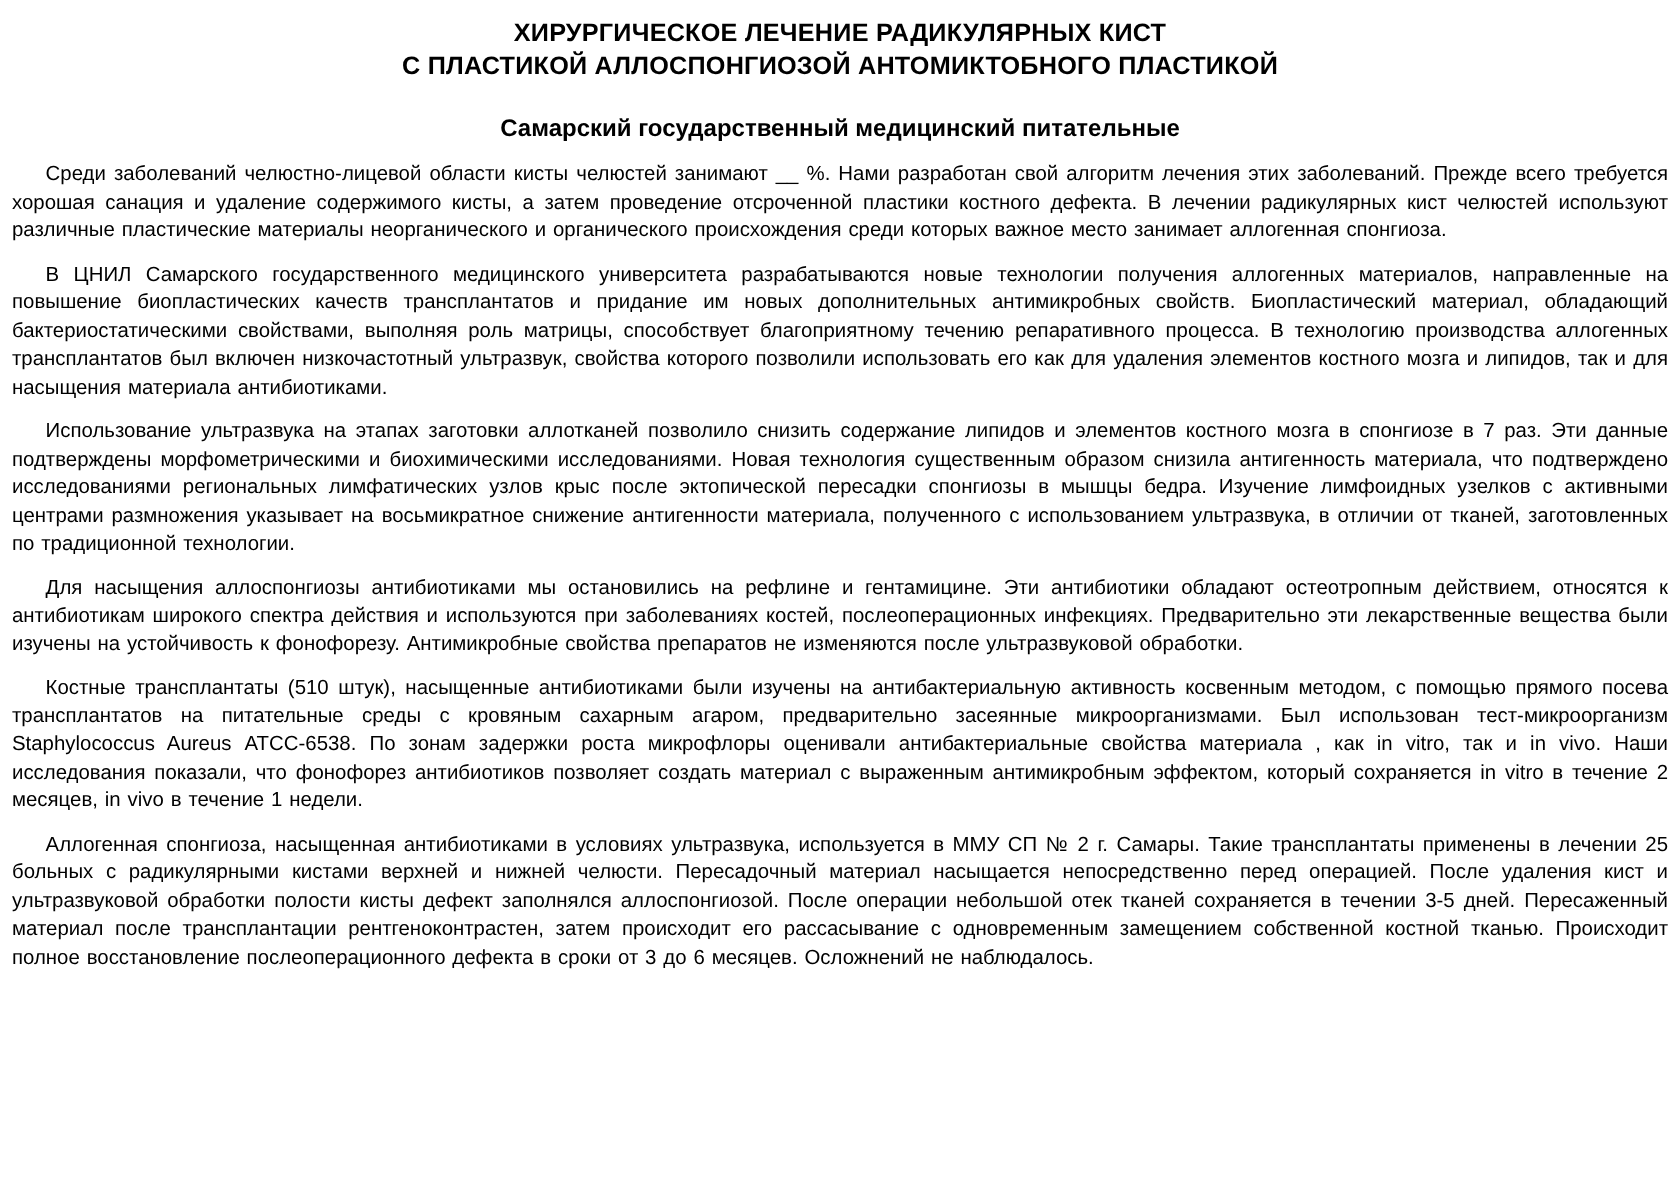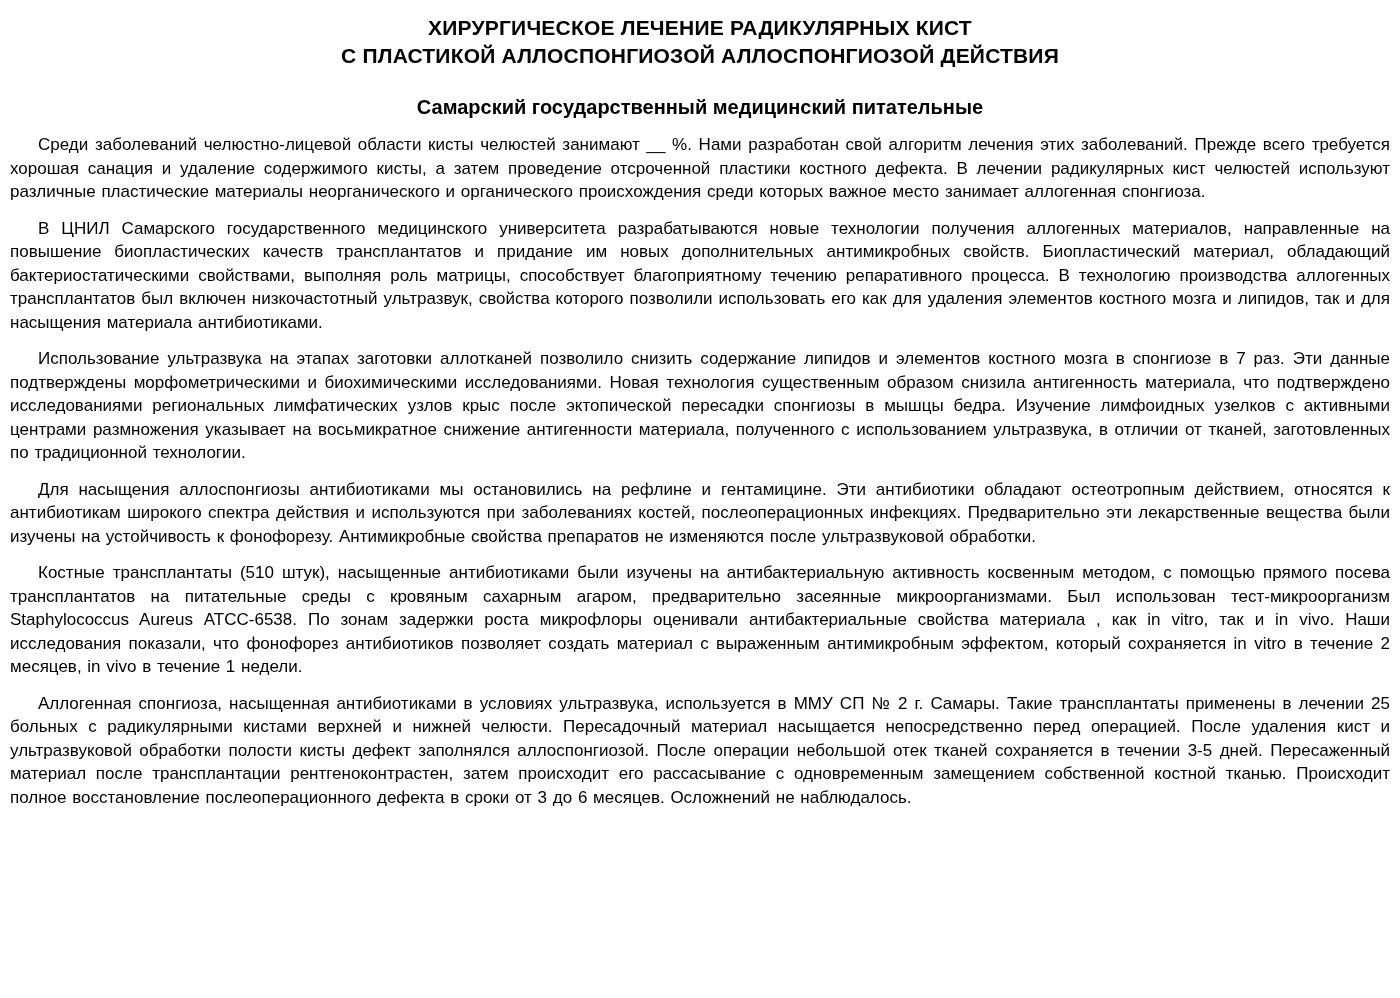--- a/index.html
+++ b/index.html
@@ -50,21 +50,21 @@
     text-align: right;
   }
 </style>
 </head>
 <body>
 
 <div class="page">
 
   <h1 class="doc-title">
     <span>ХИРУРГИЧЕСКОЕ ЛЕЧЕНИЕ РАДИКУЛЯРНЫХ КИСТ</span><br>
-    <span>С ПЛАСТИКОЙ АЛЛОСПОНГИОЗОЙ АЛЛОСПОНГИОЗОЙ ДЕЙСТВИЯ</span>
+    <span>С ПЛАСТИКОЙ АЛЛОСПОНГИОЗОЙ АНТОМИКТОБНОГО ПЛАСТИКОЙ</span>
   </h1>
 
   <h2 class="doc-subtitle">Самарский государственный медицинский питательные</h2>
 
   <p class="body-para first">Среди заболеваний челюстно-лицевой области кисты челюстей занимают __ %. Нами разработан свой алгоритм лечения этих заболеваний. Прежде всего требуется хорошая санация и удаление содержимого кисты, а затем проведение отсроченной пластики костного дефекта. В лечении радикулярных кист челюстей используют различные пластические материалы неорганического и органического происхождения среди которых важное место занимает аллогенная спонгиоза.</p>
 
   <p class="body-para">В ЦНИЛ Самарского государственного медицинского университета разрабатываются новые технологии получения аллогенных материалов, направленные на повышение биопластических качеств трансплантатов и придание им новых дополнительных антимикробных свойств. Биопластический материал, обладающий бактериостатическими свойствами, выполняя роль матрицы, способствует благоприятному течению репаративного процесса. В технологию производства аллогенных трансплантатов был включен низкочастотный ультразвук, свойства которого позволили использовать его как для удаления элементов костного мозга и липидов, так и для насыщения материала антибиотиками.</p>
 
   <p class="body-para">Использование ультразвука на этапах заготовки аллотканей позволило снизить содержание липидов и элементов костного мозга в спонгиозе в 7 раз. Эти данные подтверждены морфометрическими и биохимическими исследованиями. Новая технология существенным образом снизила антигенность материала, что подтверждено исследованиями региональных лимфатических узлов крыс после эктопической пересадки спонгиозы в мышцы бедра. Изучение лимфоидных узелков с активными центрами размножения указывает на восьмикратное снижение антигенности материала, полученного с использованием ультразвука, в отличии от тканей, заготовленных по традиционной технологии.</p>
 

